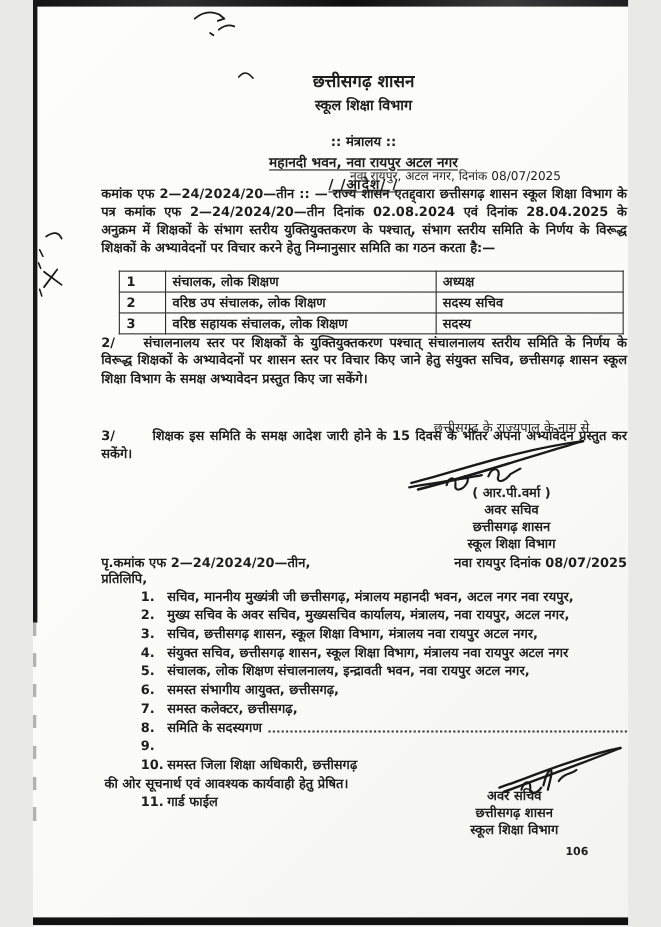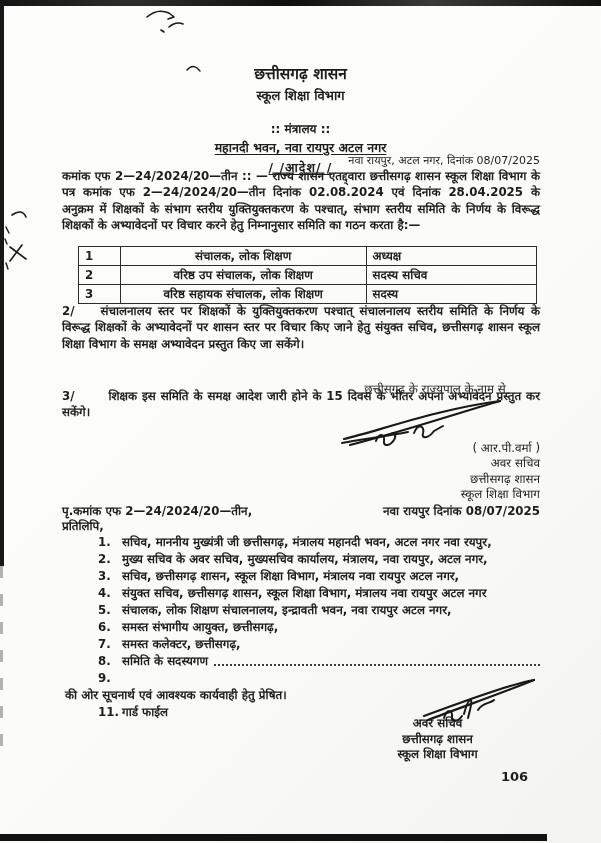--- a/index.html
+++ b/index.html
@@ -1,17 +1,17 @@
 <!DOCTYPE html>
 <html lang="hi"><head>
 <meta charset="utf-8">
 <style>
   html,body { margin:0; padding:0; background:#e9e9e6; }
   .page {
-    position:relative; width:601px; height:843px; margin:0 auto;
+    position:relative; width:541px; height:843px; margin:0 auto;
     background:linear-gradient(135deg,#fdfdfc 0%,#fbfbf8 55%,#f3f3ef 100%);
     font-family:"DejaVu Sans","Liberation Sans",sans-serif;
     color:#1d1d1d; overflow:hidden;
   }
   
   .edge-top { position:absolute; left:0; top:0; width:601px; height:6px;
     background:linear-gradient(90deg,#141414 0%,#2e2e2e 22%,#0f0f0f 48%,#3a3a3a 72%,#101010 100%); }
   .edge-left { position:absolute; left:0; top:0; width:4px; height:566px; background:#181818; }
   .edge-left-fade { position:absolute; left:0; top:566px; width:3px; height:190px;
     background:repeating-linear-gradient(180deg,#9a9a96 0 12px,transparent 12px 28px); opacity:.75; }
@@ -33,45 +33,45 @@
   .p2 { top:303px; }
   .p3 { top:352px;margin-top:36px; }
   .pnum { font-weight:600; }
   .gap26 { display:inline-block; width:26px; }
   .gap34 { display:inline-block; width:34px; }
 
   table.committee { position:absolute; left:78px; top:246px; width:459px;
     border-collapse:collapse; font-size:11.8px; font-weight:600; }
   table.committee td { border:1.5px solid #2d2d2d; padding:1px 6px; height:16px; line-height:15px; }
   td.c-no   { width:30px; }
-  td.c-des  { width:244px; padding-left:16px;text-align:center; }
+  td.c-des  { width:244px; padding-left:16px; }
   td.c-role { width:165px; padding-left:16px; }
 
   .authority { position:absolute; left:330px; top:382px; width:210px; text-align:center;
     font-size:11.8px; font-weight:400; line-height:15.6px; }
   .sign1 { position:absolute; left:338px; top:397px; }
-  .signame { position:absolute; left:330px; top:441px; width:210px; text-align:right;
-    font-size:11.8px; font-weight:400; line-height:15.4px; }
+  .signame { position:absolute; left:330px; top:441px; width:210px; text-align:center;
+    font-size:11.8px; font-weight:700; line-height:15.4px; }
 
   .refrow { position:absolute; left:62px; top:502px; width:478px; display:flex;
     justify-content:space-between; font-size:11.8px; font-weight:700; }
   .copylbl { position:absolute; left:62px; top:517px; font-size:11.8px; font-weight:700; }
 
   .copies { position:absolute; left:62px; top:534px; width:478px; font-size:11.8px; font-weight:600; }
   .copyrow { display:flex; line-height:17px; }
   .copyrow .no { width:24px; margin-left:36px; flex:none; }
   .copyrow .tx { flex:1; }
   .leader { flex:1; border-bottom:2px dotted #3c3c3c; margin:0 0 4px 6px; }
   .controw { line-height:17px; margin-left:3px; }
 
   .sign2 { position:absolute; left:420px; top:676px; }
   .sig2block { position:absolute; left:350px; top:716px; width:175px; text-align:center;
     font-size:11.8px; font-weight:600; line-height:15.6px; }
 
-  .pagenum { position:absolute; left:501px; top:769px; font-size:13px; font-weight:600; }
+  .pagenum { position:absolute; left:484px; top:769px; font-size:10px; font-weight:600; }
 
   .scribble-top { position:absolute; left:135px; top:3px; }
   .scribble-left { position:absolute; left:2px; top:205px; }
   .tickmark { position:absolute; left:183px; top:60px; }
   svg path { fill:none; stroke:#191919; stroke-linecap:round; stroke-linejoin:round; }
 </style>
 </head>
 <body>
 
 <div class="page">
@@ -190,20 +190,24 @@
       <span class="tx">समस्त कलेक्टर, छत्तीसगढ़,</span>
     </div>
     <div class="copyrow">
       <span class="no">8.</span>
       <span>समिति के सदस्यगण</span>
       <span class="leader"></span>
     </div>
     <div class="copyrow">
       <span class="no">9.</span>
     </div>
+    <div class="copyrow">
+      <span class="no">10.</span>
+      <span class="tx">समस्त जिला शिक्षा अधिकारी, छत्तीसगढ़</span>
+    </div>
     <div class="controw">की ओर सूचनार्थ एवं आवश्यक कार्यवाही हेतु प्रेषित।</div>
     <div class="copyrow">
       <span class="no">11.</span>
       <span class="tx">गार्ड फाईल</span>
     </div>
   </div>
 
   <svg class="sign2" width="120" height="48" viewBox="0 0 120 48">
     <path d="M4 40 C38 28 82 10 114 4" stroke-width="2.2"></path>
     <path d="M114 4 C85 16 42 31 8 44" stroke-width="2.2"></path>

